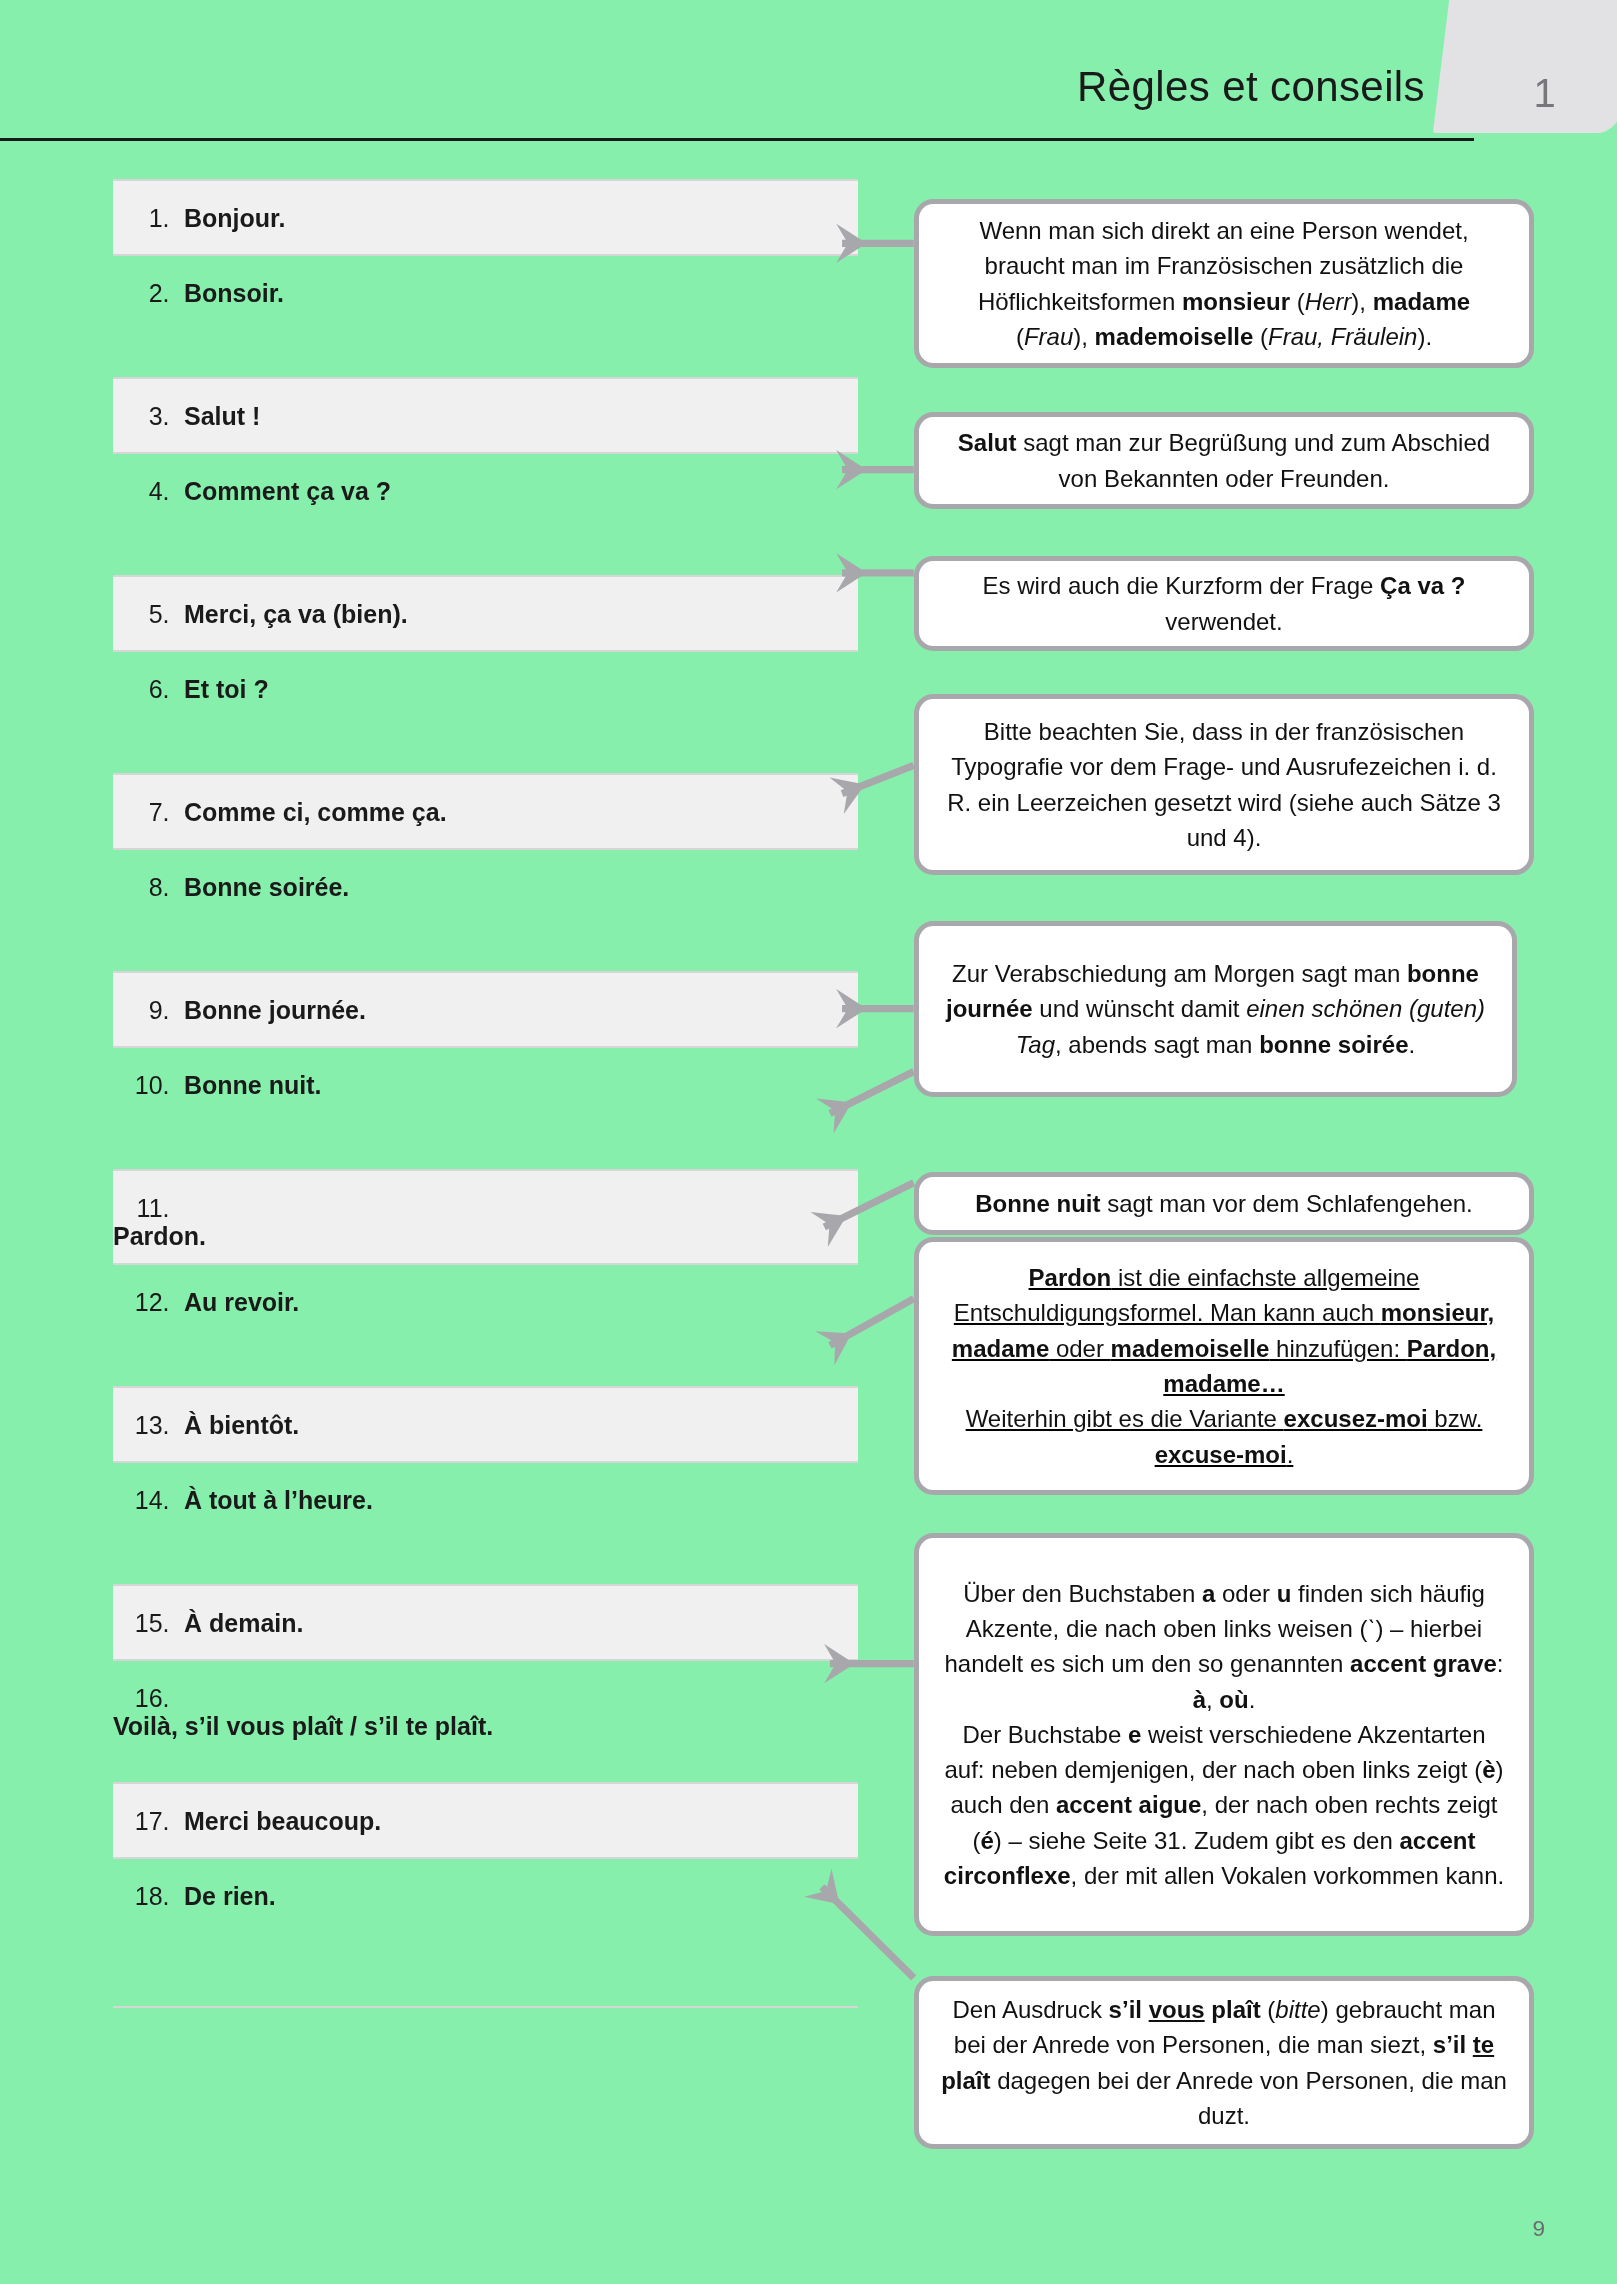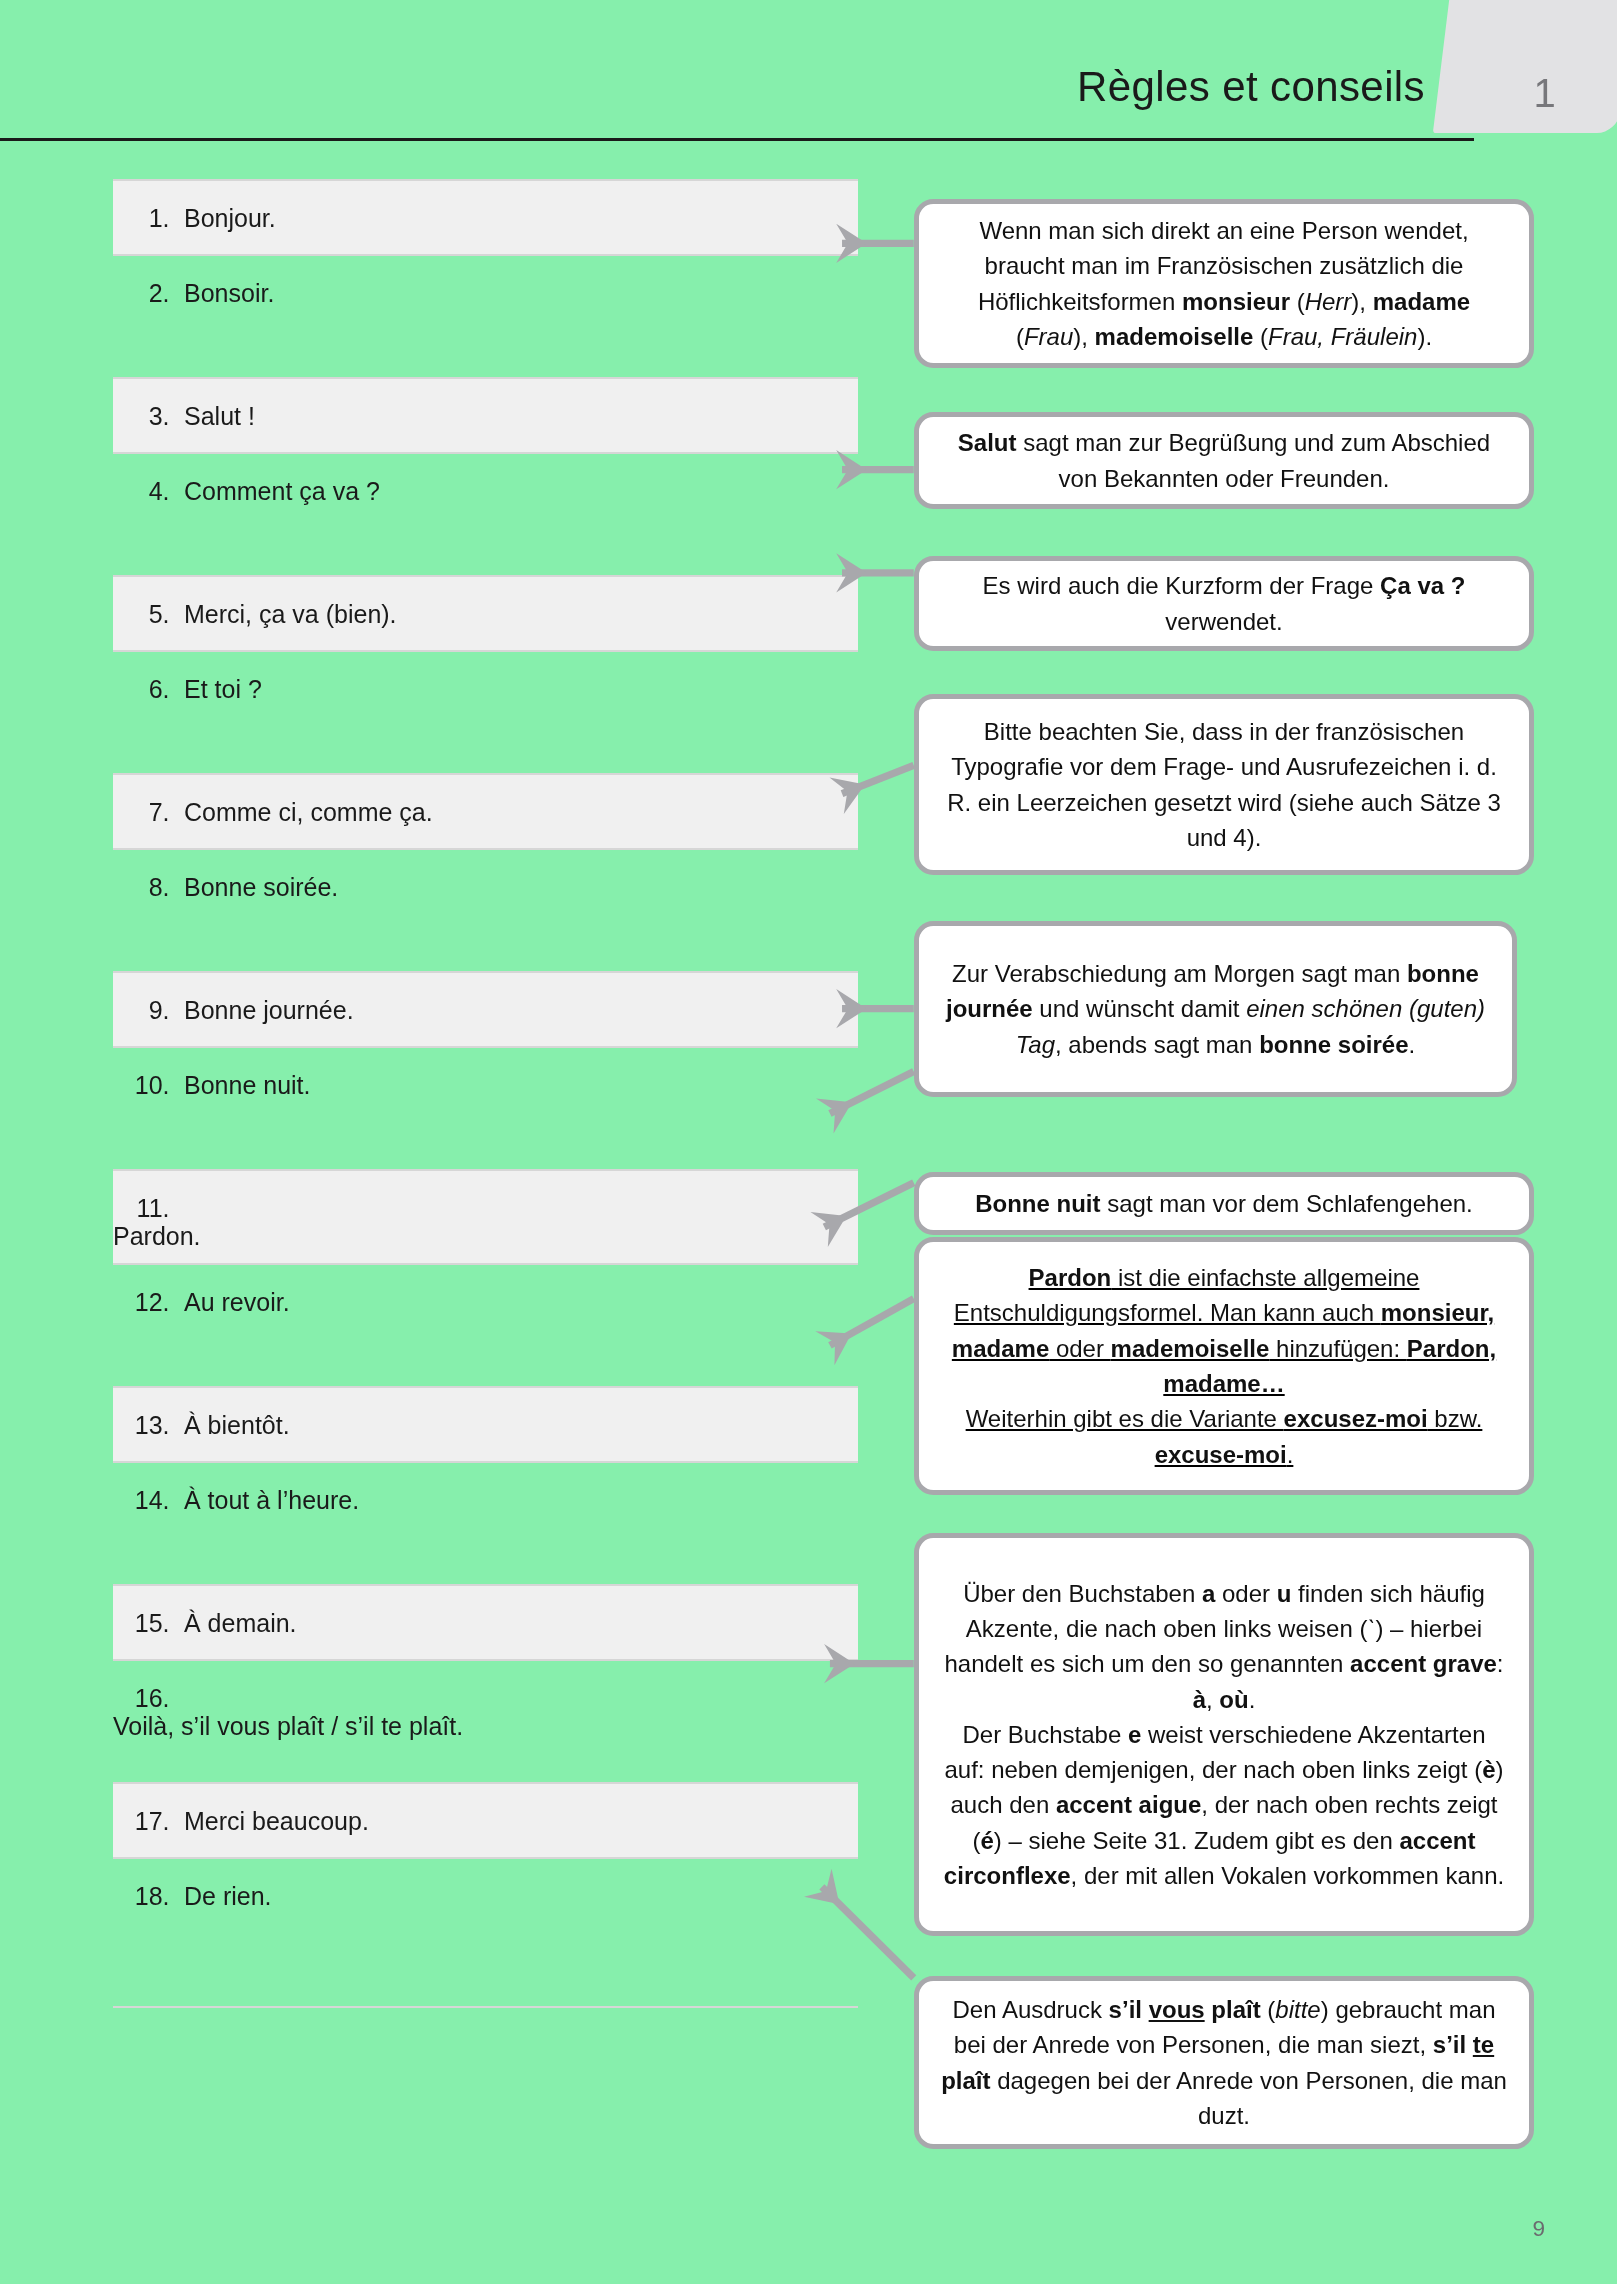--- a/index.html
+++ b/index.html
@@ -89,20 +89,21 @@
     padding-right: 14.5px;
     font-size: 25px;
     color: #1a1a1a;
     line-height: 1.1;
   }
   .row-text {
     font-size: 25px;
     color: #1a1a1a;
     line-height: 1.1;
     white-space: nowrap;
+    font-weight: bold;
   }
   #list-bottom-rule {
     position: absolute;
     left: 113px;
     width: 745px;
     height: 2.4px;
     background: #d6d6d6;
   }
 
   

